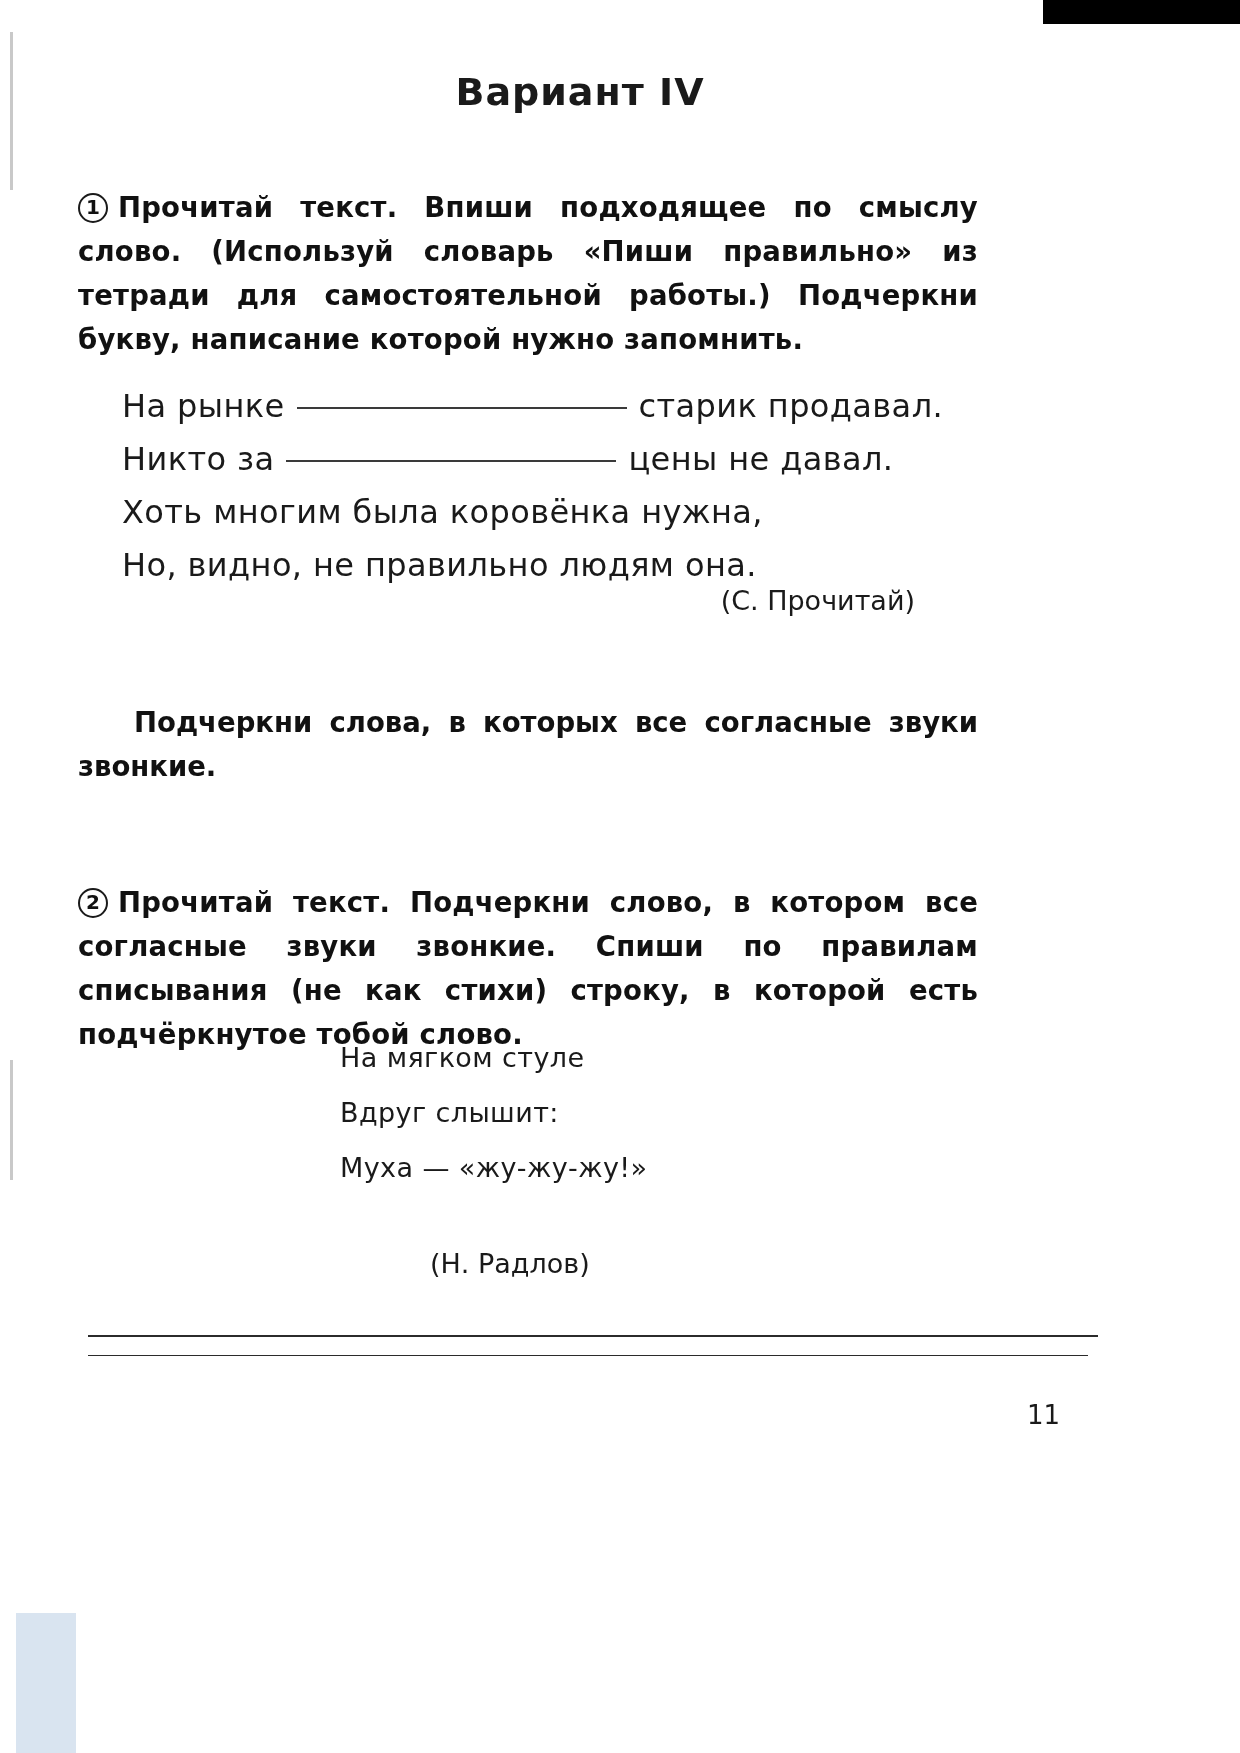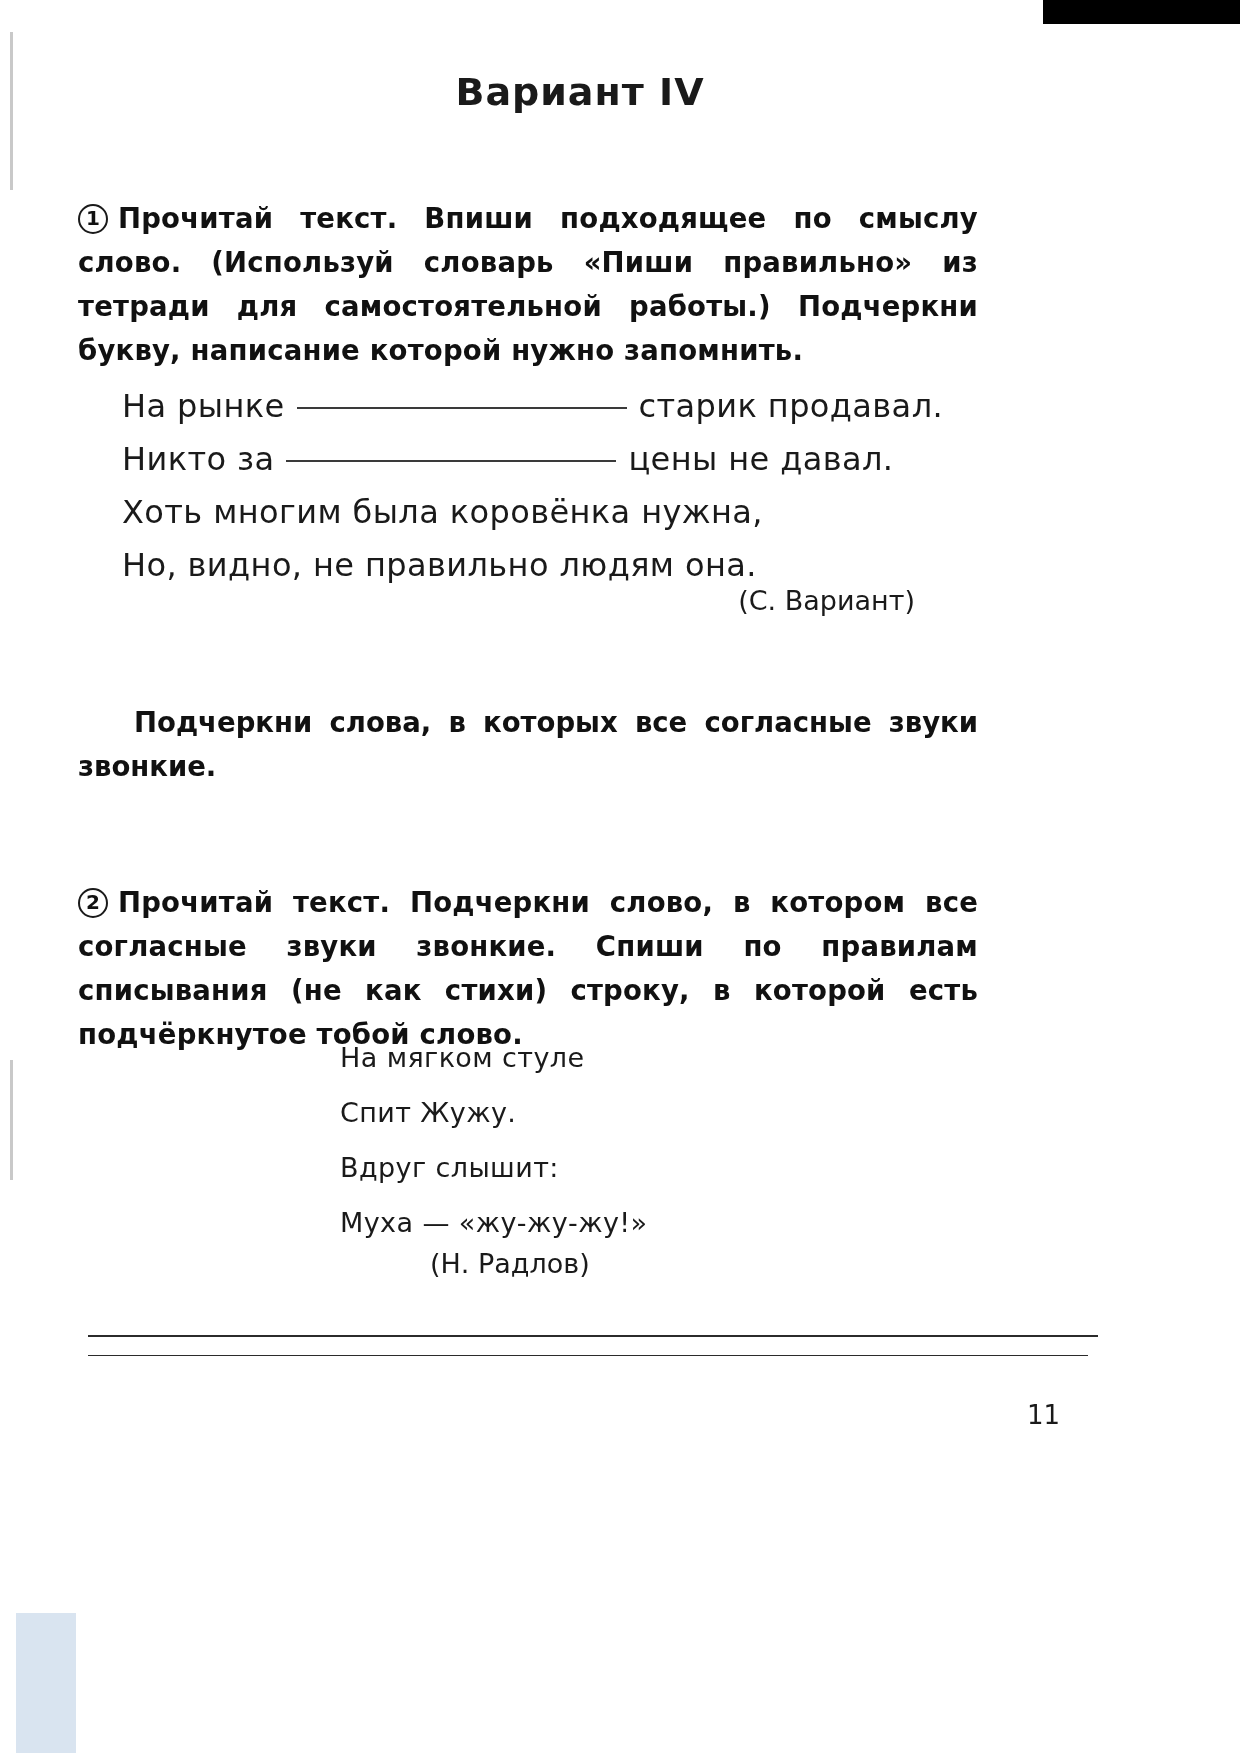--- a/index.html
+++ b/index.html
@@ -77,21 +77,20 @@
     font-size: 27.5px;
     line-height: 44px;
     letter-spacing: 0.2px;
     text-align: justify;
     color: #111111;
   }
   .task-1 {
     top: 185px;
     left: 78px;
     width: 900px;
-    margin-top: 11px;
   }
   .task-2 {
     top: 880px;
     left: 78px;
     width: 900px;
   }
   .num-circle {
     display: inline-block;
     width: 26px;
     height: 26px;
@@ -208,31 +207,30 @@
     <div class="poem-line">
       <span>На рынке</span><span class="blank"></span><span>старик продавал.</span>
     </div>
     <div class="poem-line">
       <span>Никто за</span><span class="blank"></span><span>цены не давал.</span>
     </div>
     <div class="poem-line">Хоть многим была коровёнка нужна,</div>
     <div class="poem-line">Но, видно, не правильно людям она.</div>
   </div>
 
-  <div class="attrib-1">(С. Вариант)</div>
+  <div class="attrib-1">(С. Прочитай)</div>
 
   <div class="subtask">Подчеркни слова, в которых все согласные звуки звонкие.</div>
 
   <div class="task task-2">
     <span class="num-circle">2</span><span>Прочитай текст. Подчеркни слово, в котором все согласные звуки звонкие. Спиши по правилам списывания (не как стихи) строку, в которой есть подчёркнутое тобой слово.</span>
   </div>
 
   <div class="poem-2">
     <div class="poem-line">На мягком стуле</div>
-    <div class="poem-line">Спит Жужу.</div>
     <div class="poem-line">Вдруг слышит:</div>
     <div class="poem-line">Муха — «жу-жу-жу!»</div>
   </div>
 
   <div class="attrib-2">(Н. Радлов)</div>
 
   <div class="rule one"></div>
   <div class="rule two"></div>
 
   <div class="page-number">11</div>

